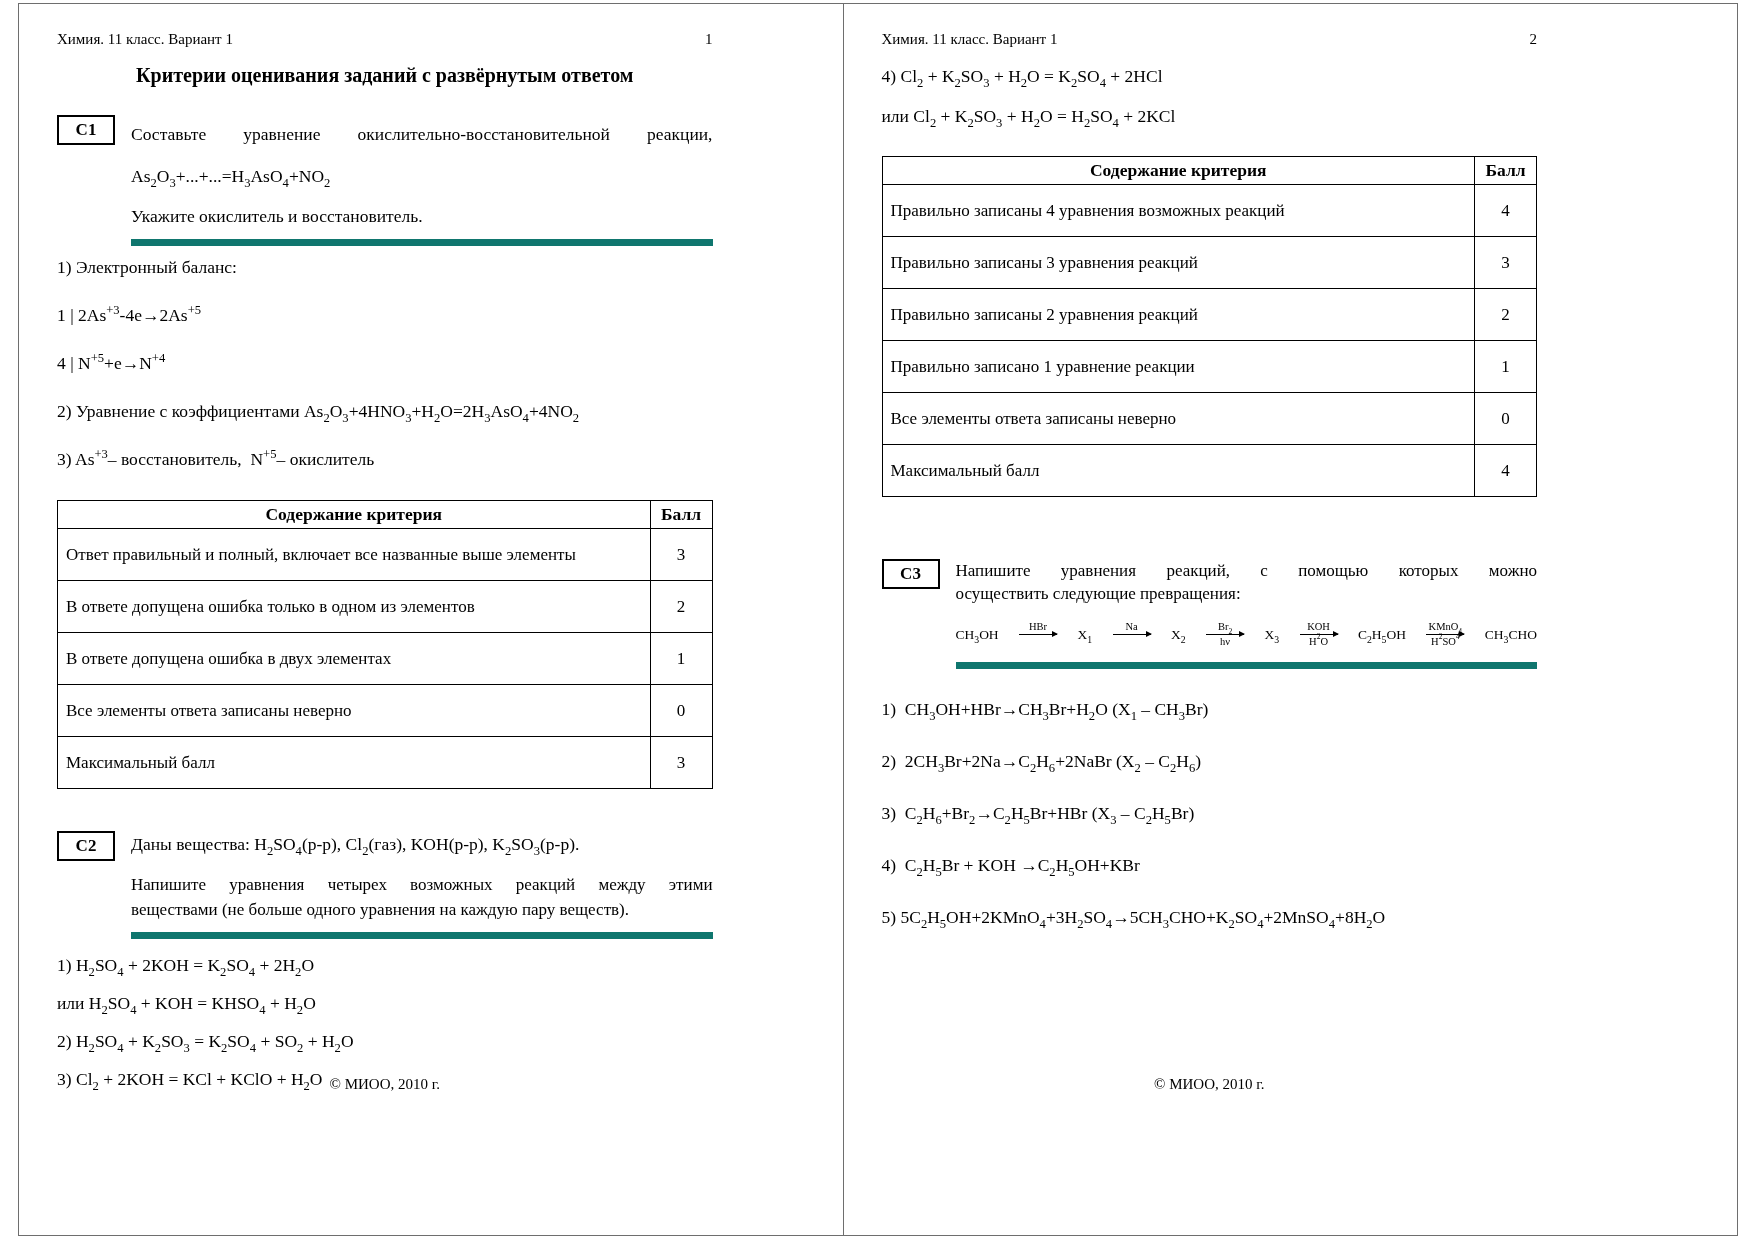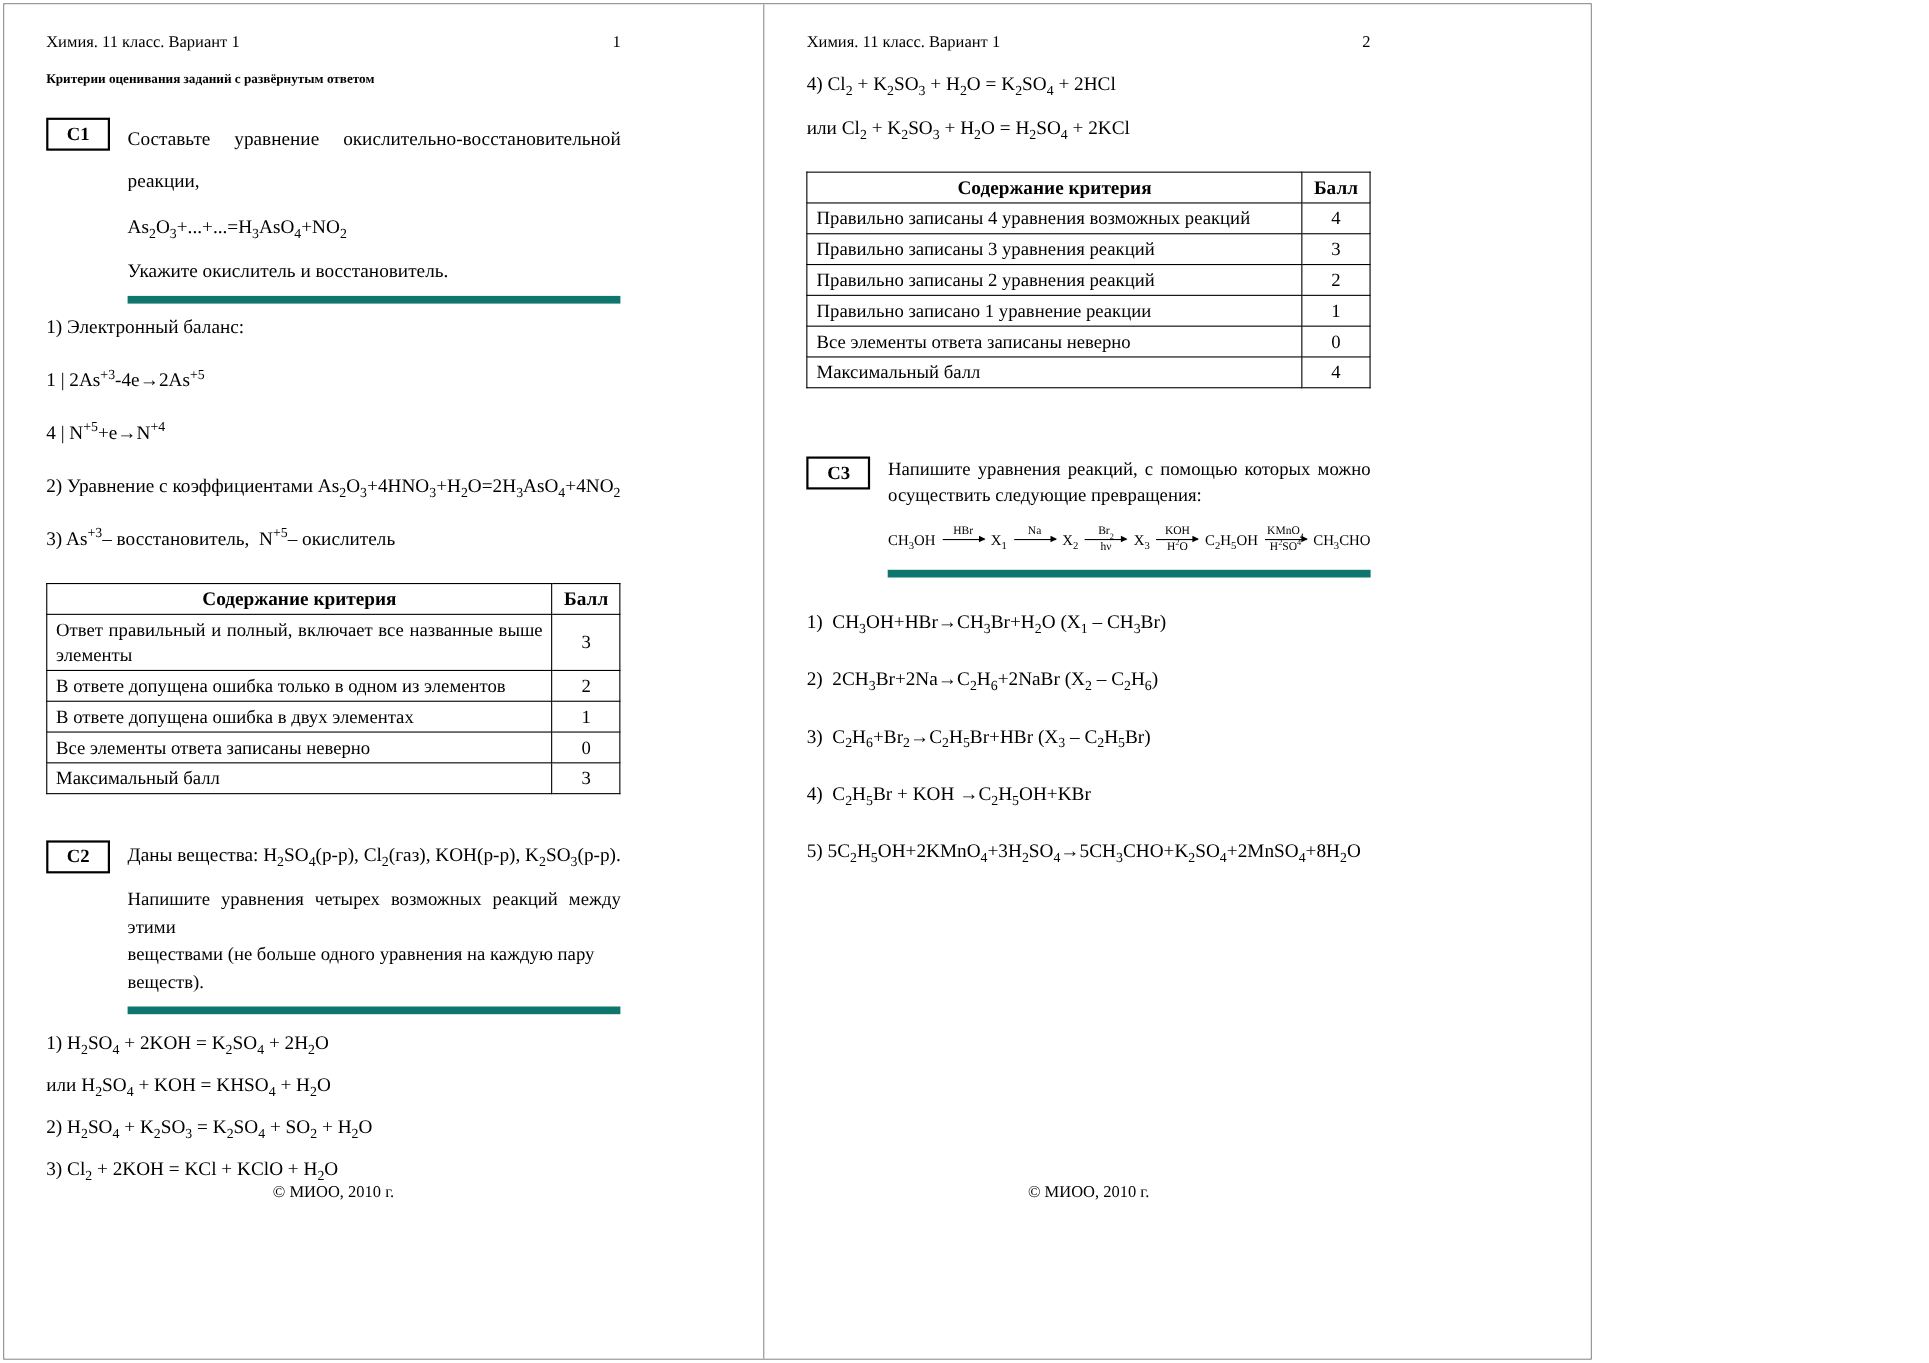--- a/index.html
+++ b/index.html
@@ -3,30 +3,30 @@
 <meta charset="utf-8">
 <style>
   * { margin:0; padding:0; box-sizing:border-box; }
   html,body { background:#ffffff; }
   body {
     width:1754px; height:1239px; position:relative;
     font-family:"Liberation Serif","DejaVu Serif",serif;
     color:#000;
   }
   .spread {
-    position:absolute; left:3px; top:3px; width:1444px; height:1233px;
+    position:absolute; left:18px; top:3px; width:1720px; height:1233px;
     border:1px solid #6e6e6e; display:flex; background:#fff;
   }
   .page { flex:1 1 0; position:relative; padding-top:26px; background:#fff; }
   .page-1 { padding-left:38px; padding-right:130px; border-right:1px solid #6e6e6e; }
   .page-2 { padding-left:38px; padding-right:200px; }
 
   .pg-header { display:flex; justify-content:space-between; font-size:15px; line-height:18px; }
 
-  .doc-title { margin-top:16px; font-size:12px; font-weight:bold; }
+  .doc-title { margin-top:16px; text-align:center; font-size:20px; font-weight:bold; }
 
   sub, sup { font-size:72%; line-height:0; }
 
   .task-block { display:flex; align-items:flex-start; }
   .c-box {
     flex:0 0 auto; width:58px; border:2px solid #000; text-align:center;
     font-weight:bold; font-size:17px; padding:3px 16px; margin-right:16px;
   }
   .task-col { flex:1 1 auto; min-width:0; }
   .ruled { border-bottom:7px solid #0f766e; }
@@ -39,21 +39,21 @@
   .c1-text { font-size:17.5px; line-height:38px; }
   .c1-eq { margin-top:8px; font-size:17.5px; line-height:30px; white-space:pre; }
   .c1-sub { margin-top:12px; font-size:17.5px; line-height:26px; padding-bottom:10px; }
 
   .sol-line { font-size:17.5px; line-height:26px; margin-top:22px; white-space:pre; }
   .sol-line.first { margin-top:8px; }
 
   table.criteria { border-collapse:collapse; width:100%; margin-top:28px; }
   .criteria th, .criteria td { border:1px solid #000; font-size:17px; vertical-align:middle; }
   .criteria th { font-weight:bold; text-align:center; padding:3px 4px; font-size:17.5px; }
-  .criteria td.crit { text-align:justify; padding:2px 8px; line-height:23px;margin-left:28px; }
+  .criteria td.crit { text-align:justify; padding:14px 8px; line-height:23px;margin-left:28px; }
   .criteria td.score, .criteria th.score { width:62px; text-align:center; }
 
   .c2-block { margin-top:42px; }
   .c2-given { font-size:17.5px; line-height:27px; margin-bottom:14px; white-space:pre; }
   .c2-sub { font-size:17px; line-height:25px; padding-bottom:10px; }
 
   .eq { font-size:17.5px; line-height:24px; white-space:pre; }
   .p1-eqs { margin-top:2px; }
   .p1-eqs .eq { margin-top:14px; }
 

